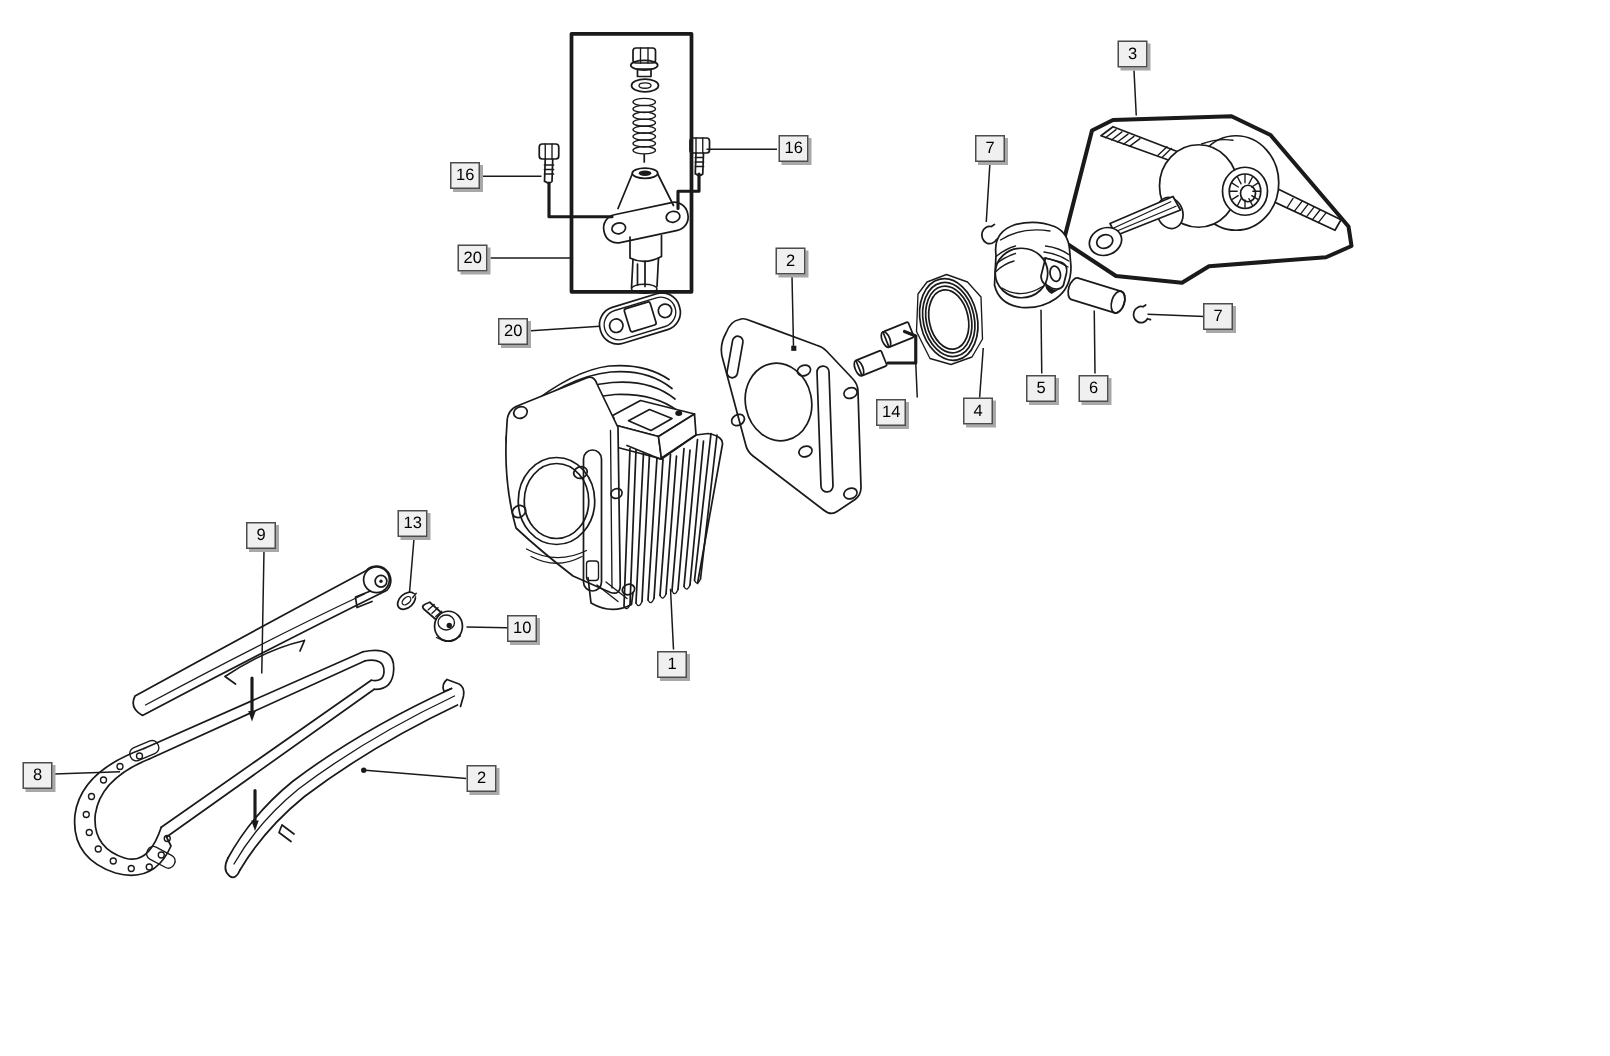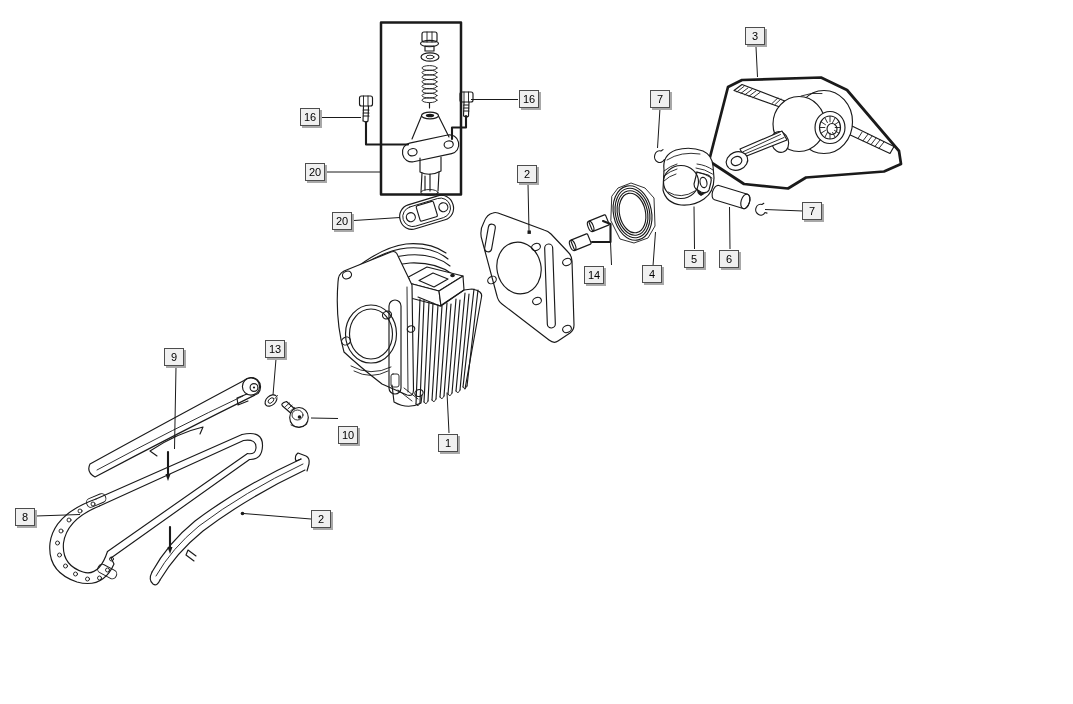--- a/index.html
+++ b/index.html
@@ -298,17 +298,17 @@
   <div class="callout" style="left:745px;top:27px">3</div>
   <div class="callout" style="left:650px;top:90px">7</div>
   <div class="callout" style="left:802px;top:202px">7</div>
   <div class="callout" style="left:584px;top:266px">14</div>
   <div class="callout" style="left:642px;top:265px">4</div>
   <div class="callout" style="left:684px;top:250px">5</div>
   <div class="callout" style="left:719px;top:250px">6</div>
   <div class="callout" style="left:438px;top:434px">1</div>
   <div class="callout" style="left:164px;top:348px">9</div>
   <div class="callout" style="left:265px;top:340px">13</div>
-  <div class="callout" style="left:338px;top:426px">10</div>
+  <div class="callout" style="left:338px;top:410px">10</div>
   <div class="callout" style="left:15px;top:508px">8</div>
   <div class="callout" style="left:311px;top:510px">2</div>
 
 </div>
 
 </body></html>

